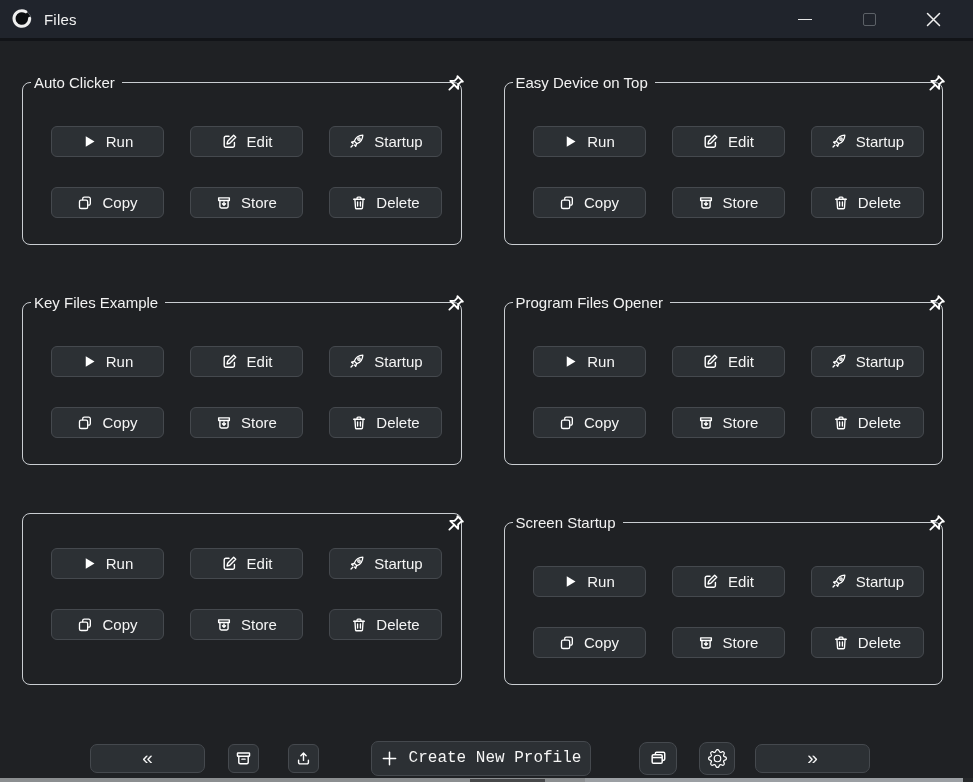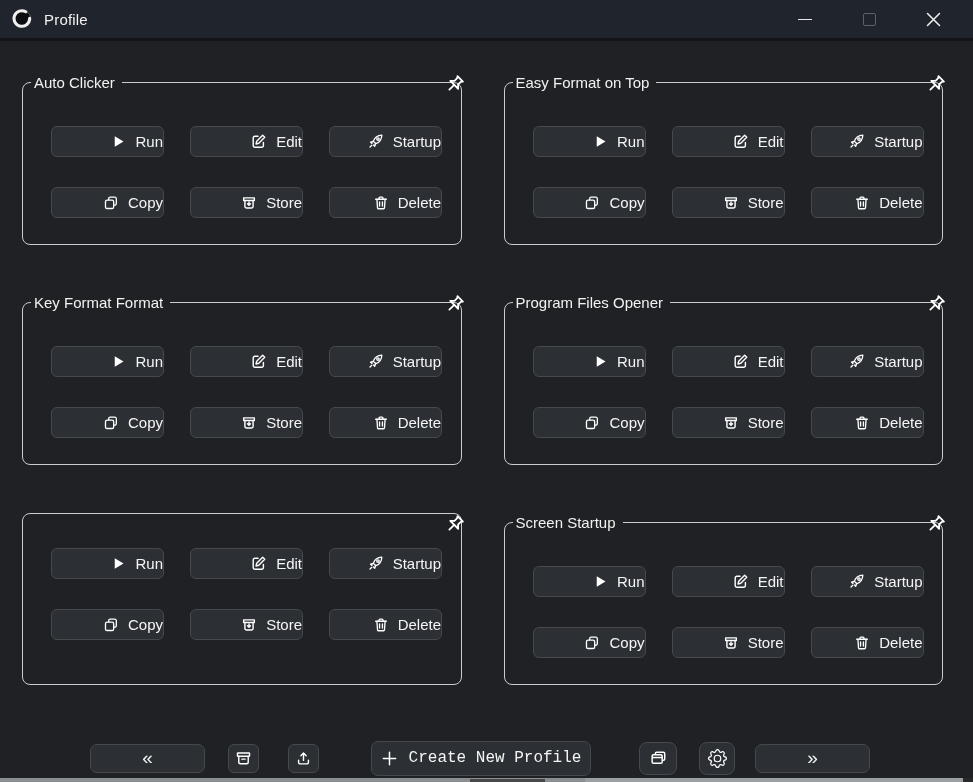--- a/index.html
+++ b/index.html
@@ -39,21 +39,21 @@
   }
   .card-body{
     display:grid;grid-template-columns:repeat(3,113px);
     column-gap:26px;row-gap:30px;
     margin:34px 0 0 28px;
   }
   .pbtn{
     width:113px;height:31px;box-sizing:border-box;
     background:#2c3034;border:1px solid #45494e;border-radius:6px;
     color:#f5f5f5;font-size:15px;font-family:inherit;
-    display:flex;align-items:center;justify-content:flex-end;gap:9px;
+    display:flex;align-items:center;justify-content:center;gap:9px;
     padding:0;cursor:default;
   }
   .pbtn svg{flex:0 0 auto;}
   .pin{position:absolute;top:1px;right:-3px;width:23px;height:23px;cursor:default;}
   
   .toolbar{
     margin-top:49px;height:36px;display:flex;align-items:center;
     padding-left:90px;position:relative;
   }
   .tbtn{
@@ -76,21 +76,21 @@
   .ic{display:flex;align-items:center;justify-content:center;}
 </style>
 </head>
 <body>
 
 <div class="titlebar">
   <svg class="logo" viewBox="0 0 22 22">
     <circle cx="11" cy="11" r="8" fill="#0b0d10" stroke="#575c62" stroke-width="1"></circle>
     <path d="M13.8 3.8 A 7.8 7.8 0 1 0 17.6 10.2" fill="none" stroke="#efefef" stroke-width="3" stroke-linecap="round"></path>
   </svg>
-  <span class="app-title">Profile</span>
+  <span class="app-title">Files</span>
   <div class="win-controls">
     <button class="win-btn">
       <span class="min-glyph"></span>
     </button>
     <button class="win-btn">
       <span class="max-glyph"></span>
     </button>
     <button class="win-btn">
       <svg width="15" height="15" viewBox="0 0 15 15">
         <path d="M1.5 1.5 L13.5 13.5 M13.5 1.5 L1.5 13.5" stroke="#f0f0f0" stroke-width="1.5" stroke-linecap="round"></path>
@@ -175,21 +175,21 @@
     <svg class="pin" viewBox="0 0 18 18" fill="none" stroke="#fff" stroke-width="1.4" stroke-linejoin="round">
       <g transform="rotate(45 9 9)">
         <path d="M6 1.6 h6 l-1 1.3 v3 l2.4 2.3 H4.6 L7 5.9 v-3 z" stroke-linecap="round"></path>
         <path d="M9 8.2 v5.4" stroke-linecap="round"></path>
       </g>
     </svg>
   </div>
 
   <div class="cardwrap">
     <fieldset class="card">
-      <legend>Easy Format on Top</legend>
+      <legend>Easy Device on Top</legend>
       <div class="card-body">
 
         <button class="pbtn">
           <span class="ic">
             <svg width="15" height="15" viewBox="0 0 18 18">
                 <path d="M4.5 2.8 L15 9 L4.5 15.2 Z" fill="#fff"></path>
               </svg>
           </span>
           <span>Run</span>
         </button>
@@ -255,21 +255,21 @@
     <svg class="pin" viewBox="0 0 18 18" fill="none" stroke="#fff" stroke-width="1.4" stroke-linejoin="round">
       <g transform="rotate(45 9 9)">
         <path d="M6 1.6 h6 l-1 1.3 v3 l2.4 2.3 H4.6 L7 5.9 v-3 z" stroke-linecap="round"></path>
         <path d="M9 8.2 v5.4" stroke-linecap="round"></path>
       </g>
     </svg>
   </div>
 
   <div class="cardwrap">
     <fieldset class="card">
-      <legend>Key Format Format</legend>
+      <legend>Key Files Example</legend>
       <div class="card-body">
 
         <button class="pbtn">
           <span class="ic">
             <svg width="15" height="15" viewBox="0 0 18 18">
                 <path d="M4.5 2.8 L15 9 L4.5 15.2 Z" fill="#fff"></path>
               </svg>
           </span>
           <span>Run</span>
         </button>

